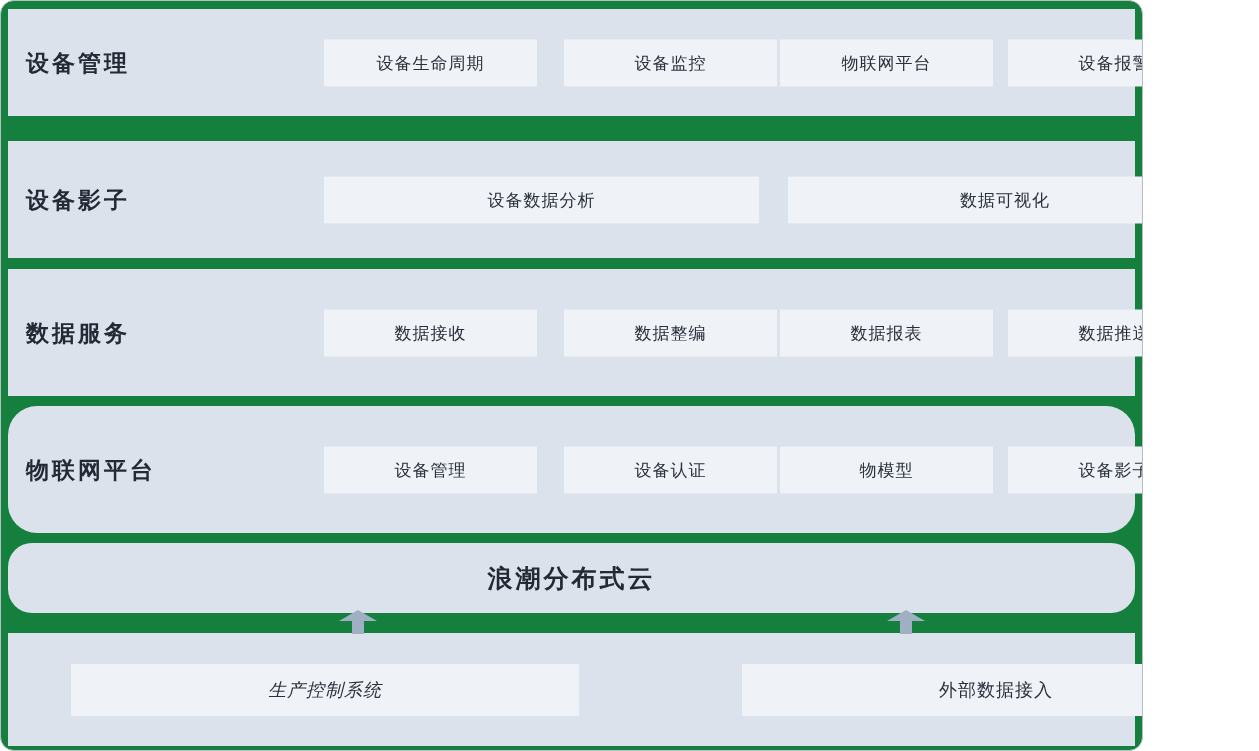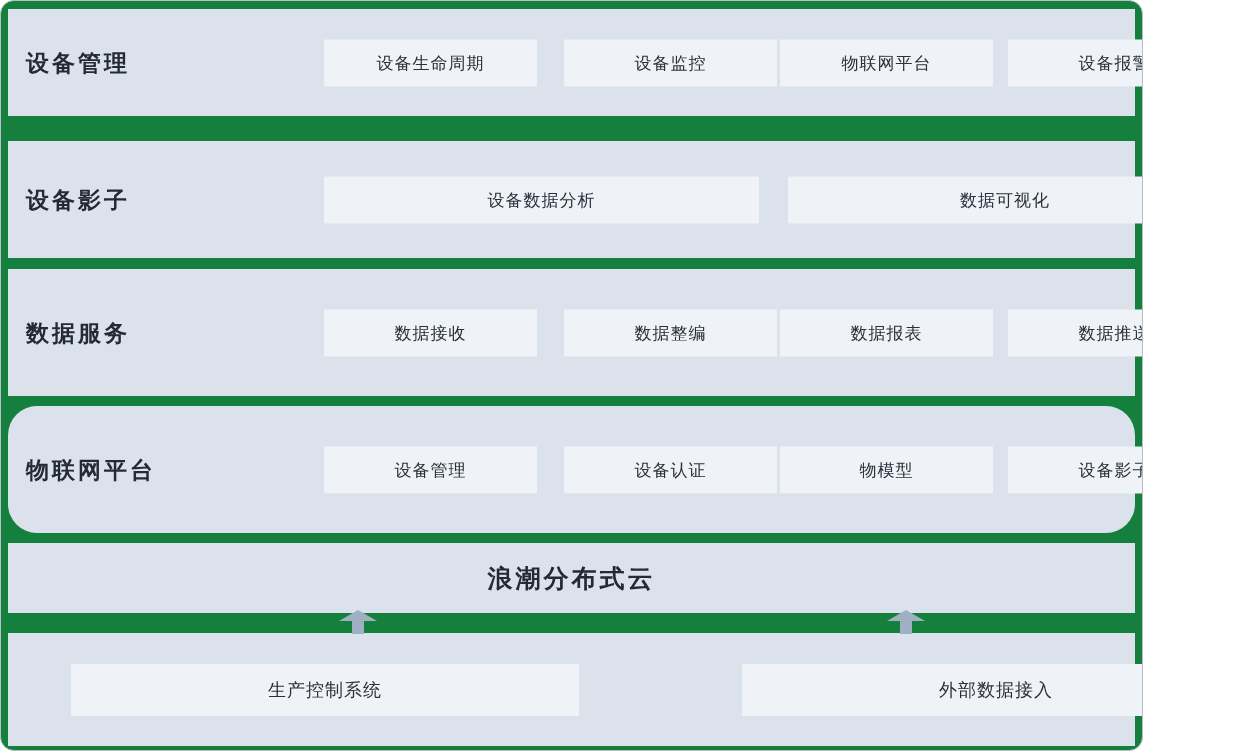--- a/index.html
+++ b/index.html
@@ -20,21 +20,21 @@
   .layer {
     position: absolute;
     left: 7px;
     right: 7px;
     background: #dbe2ec;
   }
   .r1 { top: 8px;   height: 107px; }
   .r2 { top: 140px; height: 117px; }
   .r3 { top: 268px; height: 127px; }
   .r4 { top: 405px; height: 127px; border-radius: 29px; }
-  .band { top: 542px; height: 70px; display: flex; align-items: center; justify-content: center; }
+  .band { top: 542px; height: 70px; display: flex; align-items: center; justify-content: center; border-radius: 24px; }
   .r6 { top: 632px; height: 113px; }
 
   .layer-label {
     position: absolute;
     left: 18px;
     top: 50%;
     transform: translateY(-50%);
     font-size: 23px;
     font-weight: bold;
     color: #232a35;
@@ -72,21 +72,21 @@
     font-weight: bold;
     color: #232a35;
     letter-spacing: 3px;
   }
 
   
   .src {
     height: 52px;
     font-size: 18px;
   }
-  .s1 { left: 63px;  width: 508px; }
+  .s1 { left: 63px;  width: 508px; font-style: italic; }
   .s2 { left: 734px; width: 508px; text-align: right; }
 
   
   .arrow {
     position: absolute;
     width: 38px;
     height: 24px;
     top: 609px;
     z-index: 2;
   }

